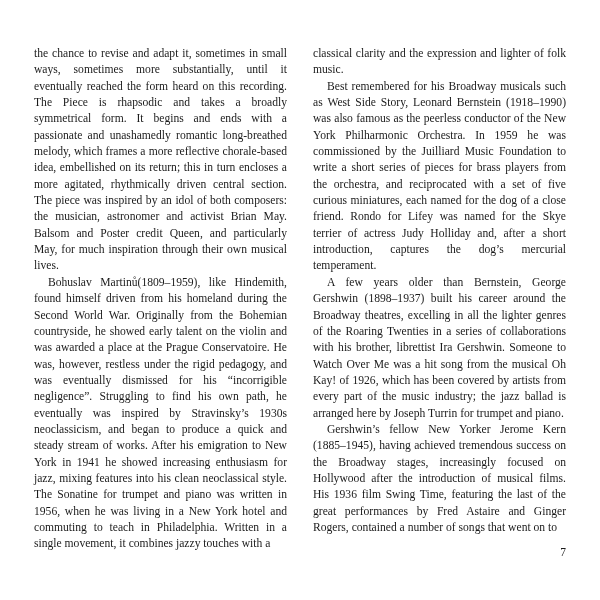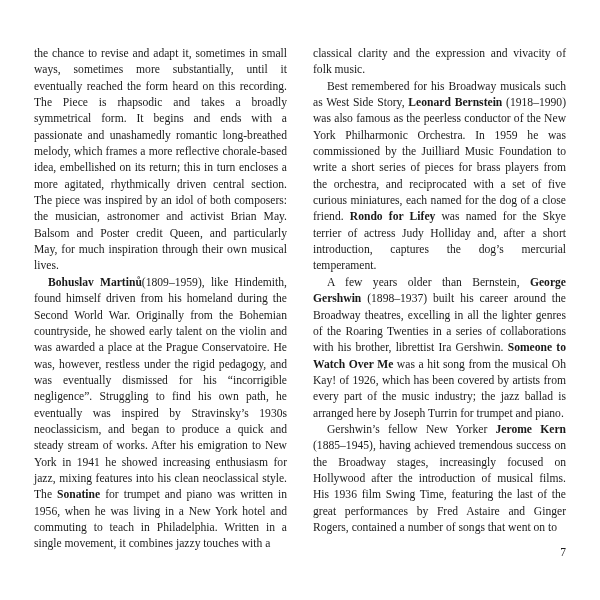--- a/index.html
+++ b/index.html
@@ -34,21 +34,21 @@
     text-align: justify;
     font-size: 11.6px;
     line-height: 16.35px;
     text-justify: inter-word;
     hyphens: auto;
   }
   p.indent {
     text-indent: 14px;
   }
   .bold {
-    font-weight: bold;
+    font-weight: normal;
   }
   .ital {
   }
   .folio {
     position: absolute;
     right: 34px;
     bottom: 24px;
     font-size: 11.5px;
     color: #1a1a1a;
   }
@@ -61,21 +61,21 @@
 
     <div class="col">
       <p>the chance to revise and adapt it, sometimes in small ways, sometimes more substantially, until it eventually reached the form heard on this recording. The Piece is rhapsodic and takes a broadly symmetrical form. It begins and ends with a passionate and unashamedly romantic long-breathed melody, which frames a more reflective chorale-based idea, embellished on its return; this in turn encloses a more agitated, rhythmically driven central section. The piece was inspired by an idol of both composers: the musician, astronomer and activist Brian May. Balsom and Poster credit Queen, and particularly May, for much inspiration through their own musical lives.</p>
 
       <p class="indent">
         <span class="bold">Bohuslav Martinů</span><span>(1809–1959)</span><span>, like Hindemith, found himself driven from his homeland during the Second World War. Originally from the Bohemian countryside, he showed early talent on the violin and was awarded a place at the Prague Conservatoire. He was, however, restless under the rigid pedagogy, and was eventually dismissed for his “incorrigible negligence”. Struggling to find his own path, he eventually was inspired by Stravinsky’s 1930s neoclassicism, and began to produce a quick and steady stream of works. After his emigration to New York in 1941 he showed increasing enthusiasm for jazz, mixing features into his clean neoclassical style. The </span><span class="bold">Sonatine</span><span> for trumpet and piano was written in 1956, when he was living in a New York hotel and commuting to teach in Philadelphia. Written in a single movement, it combines jazzy touches with a</span>
       </p>
     </div>
 
     <div class="col">
-      <p>classical clarity and the expression and vivacity of folk music.</p>
+      <p>classical clarity and the expression and lighter of folk music.</p>
 
       <p class="indent">
         <span>Best remembered for his Broadway musicals such as </span><span class="ital">West Side Story</span><span>, </span><span class="bold">Leonard Bernstein</span> <span>(1918–1990)</span><span> was also famous as the peerless conductor of the New York Philharmonic Orchestra. In 1959 he was commissioned by the Juilliard Music Foundation to write a short series of pieces for brass players from the orchestra, and reciprocated with a set of five curious miniatures, each named for the dog of a close friend. </span><span class="bold">Rondo for Lifey</span><span> was named for the Skye terrier of actress Judy Holliday and, after a short introduction, captures the dog’s mercurial temperament.</span>
       </p>
 
       <p class="indent">
         <span>A few years older than Bernstein, </span><span class="bold">George Gershwin</span> <span>(1898–1937)</span><span> built his career around the Broadway theatres, excelling in all the lighter genres of the Roaring Twenties in a series of collaborations with his brother, librettist Ira Gershwin. </span><span class="bold">Someone to Watch Over Me</span><span> was a hit song from the musical </span><span class="ital">Oh Kay!</span><span> of 1926, which has been covered by artists from every part of the music industry; the jazz ballad is arranged here by Joseph Turrin for trumpet and piano.</span>
       </p>
 
       <p class="indent">

